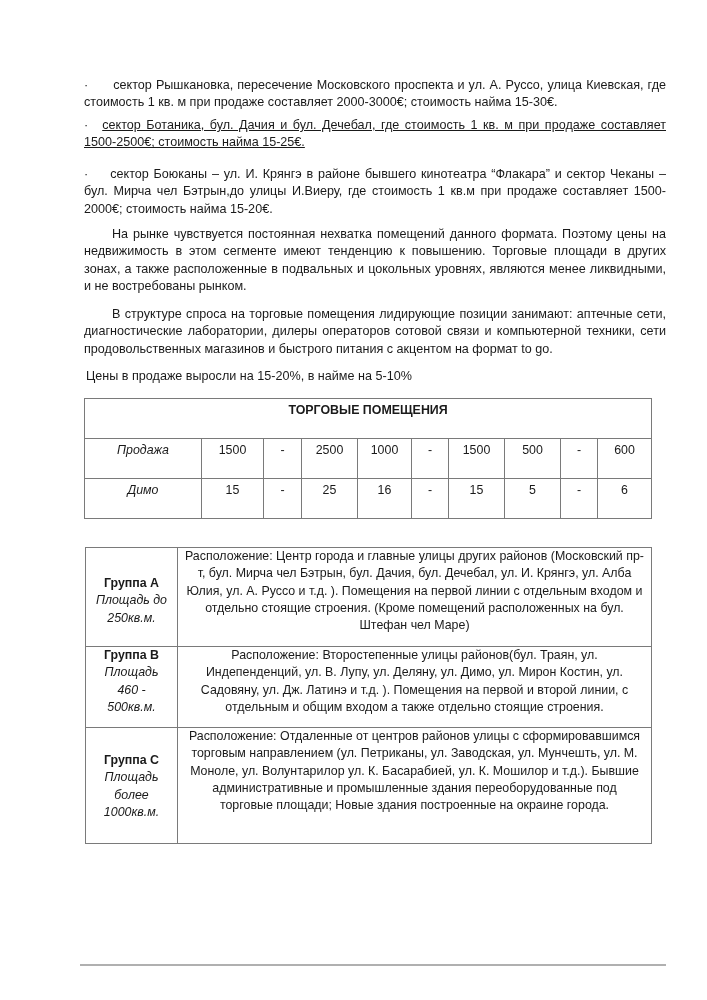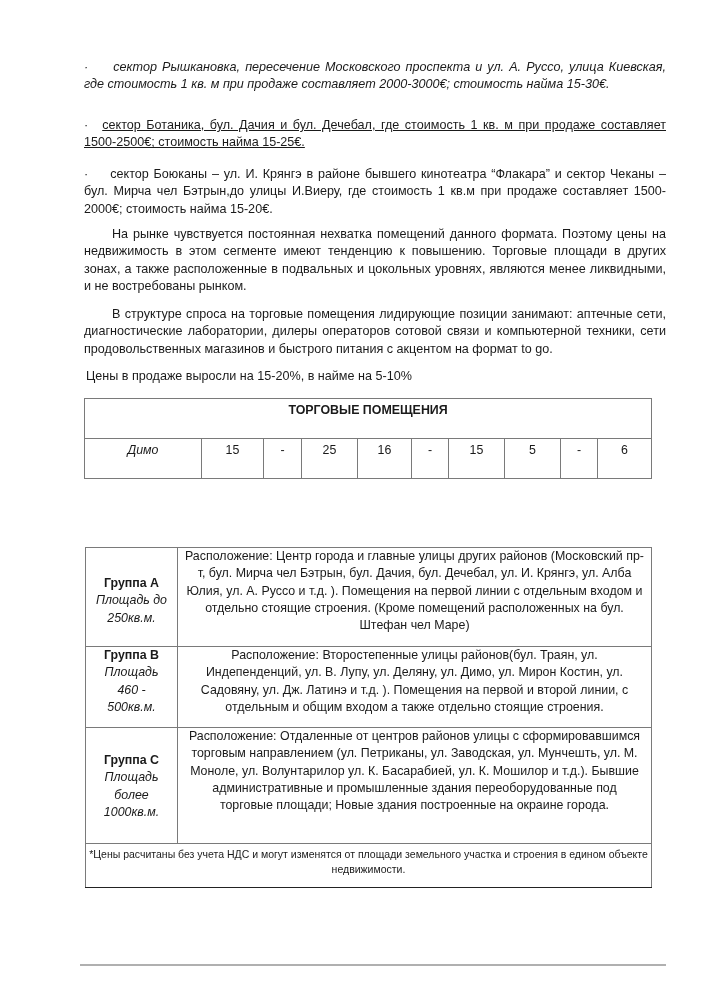--- a/index.html
+++ b/index.html
@@ -32,21 +32,21 @@
   #t2 tr.bottom td { border-bottom: 1.5px solid #222; }
 
   .footer-line {
     position: absolute; left: 80px; top: 964px; width: 586px; height: 2px;
     background: #b0b0b0;
   }
 </style>
 </head>
 <body>
 
-<p class="para justify" style="top:59px;font-style:italic;">
+<p class="para justify" style="top:77px;">
   <span class="bullet-dot">·</span><span style="display:inline-block;width:25px;"></span><span>сектор Рышкановка, пересечение Московского проспекта и ул. А. Руссо, улица Киевская, где стоимость 1 кв. м при продаже составляет 2000-3000€; стоимость найма 15-30€.</span>
 </p>
 <p class="para justify" style="top:117px;text-decoration:underline;">
   <span class="bullet-dot">·</span><span style="display:inline-block;width:14px;"></span><span>сектор Ботаника, бул. Дачия и бул. Дечебал, где стоимость 1 кв. м при продаже составляет 1500-2500€; стоимость найма 15-25€.</span>
 </p>
 <p class="para justify" style="top:166px;">
   <span class="bullet-dot">·</span><span style="display:inline-block;width:22px;"></span><span>сектор Боюканы – ул. И. Крянгэ в районе бывшего кинотеатра “Флакара” и   сектор Чеканы – бул. Мирча чел Бэтрын,до улицы И.Виеру, где стоимость 1 кв.м при продаже составляет 1500-2000€; стоимость найма 15-20€.</span>
 </p>
 
 <p class="para justify indent" style="top:226px;">На рынке чувствуется постоянная нехватка помещений данного формата. Поэтому цены на недвижимость в этом сегменте имеют тенденцию к повышению. Торговые площади в других зонах, а также расположенные в подвальных и цокольных уровнях, являются менее ликвидными, и не востребованы рынком.</p>
@@ -62,20 +62,32 @@
     <col style="width:54px">
       <col style="width:37px">
       <col style="width:56px">
     <col style="width:56px">
       <col style="width:37px">
       <col style="width:54px">
   </colgroup>
   <tbody>
       <tr>
     <td colspan="10" class="title">ТОРГОВЫЕ ПОМЕЩЕНИЯ</td>
+  </tr>
+  <tr>
+    <td class="rowlabel">Продажа</td>
+    <td>1500</td>
+    <td>-</td>
+    <td>2500</td>
+    <td>1000</td>
+    <td>-</td>
+    <td>1500</td>
+    <td>500</td>
+    <td>-</td>
+    <td>600</td>
   </tr>
   <tr>
     <td class="rowlabel">Димо</td>
     <td>15</td>
     <td>-</td>
     <td>25</td>
     <td>16</td>
     <td>-</td>
     <td>15</td>
     <td>5</td>
@@ -105,19 +117,16 @@
     </td>
     <td style="vertical-align:top; padding:0 4px;">Расположение: Второстепенные улицы районов(бул. Траян, ул. Индепенденций, ул. В. Лупу, ул. Деляну, ул. Димо, ул. Мирон Костин, ул. Садовяну, ул. Дж. Латинэ и т.д. ).  Помещения на первой и второй линии, с отдельным и общим входом а также отдельно стоящие строения.</td>
   </tr>
   <tr style="height:116px;">
     <td class="grp" style="padding-top:2px;">
       <span class="gname">Группа С</span>
       <span class="garea" style="padding:0 14px;">Площадь более 1000кв.м.</span>
     </td>
     <td style="vertical-align:top; padding:0 10px;">Расположение: Отдаленные от центров районов улицы с сформировавшимся торговым направлением (ул. Петриканы, ул. Заводская, ул. Мунчешть, ул. М. Моноле, ул. Волунтарилор ул. К. Басарабией, ул. К. Мошилор и т.д.). Бывшие административные и промышленные здания переоборудованные под торговые площади; Новые здания построенные на окраине города.</td>
   </tr>
-  <tr class="bottom">
-    <td colspan="2" class="note">*Цены расчитаны без учета НДС и могут изменятся от площади земельного участка и строения в едином объекте недвижимости.</td>
-  </tr>
 </tbody>
   </table>
 
 <div class="footer-line"></div>
 
 </body></html>

